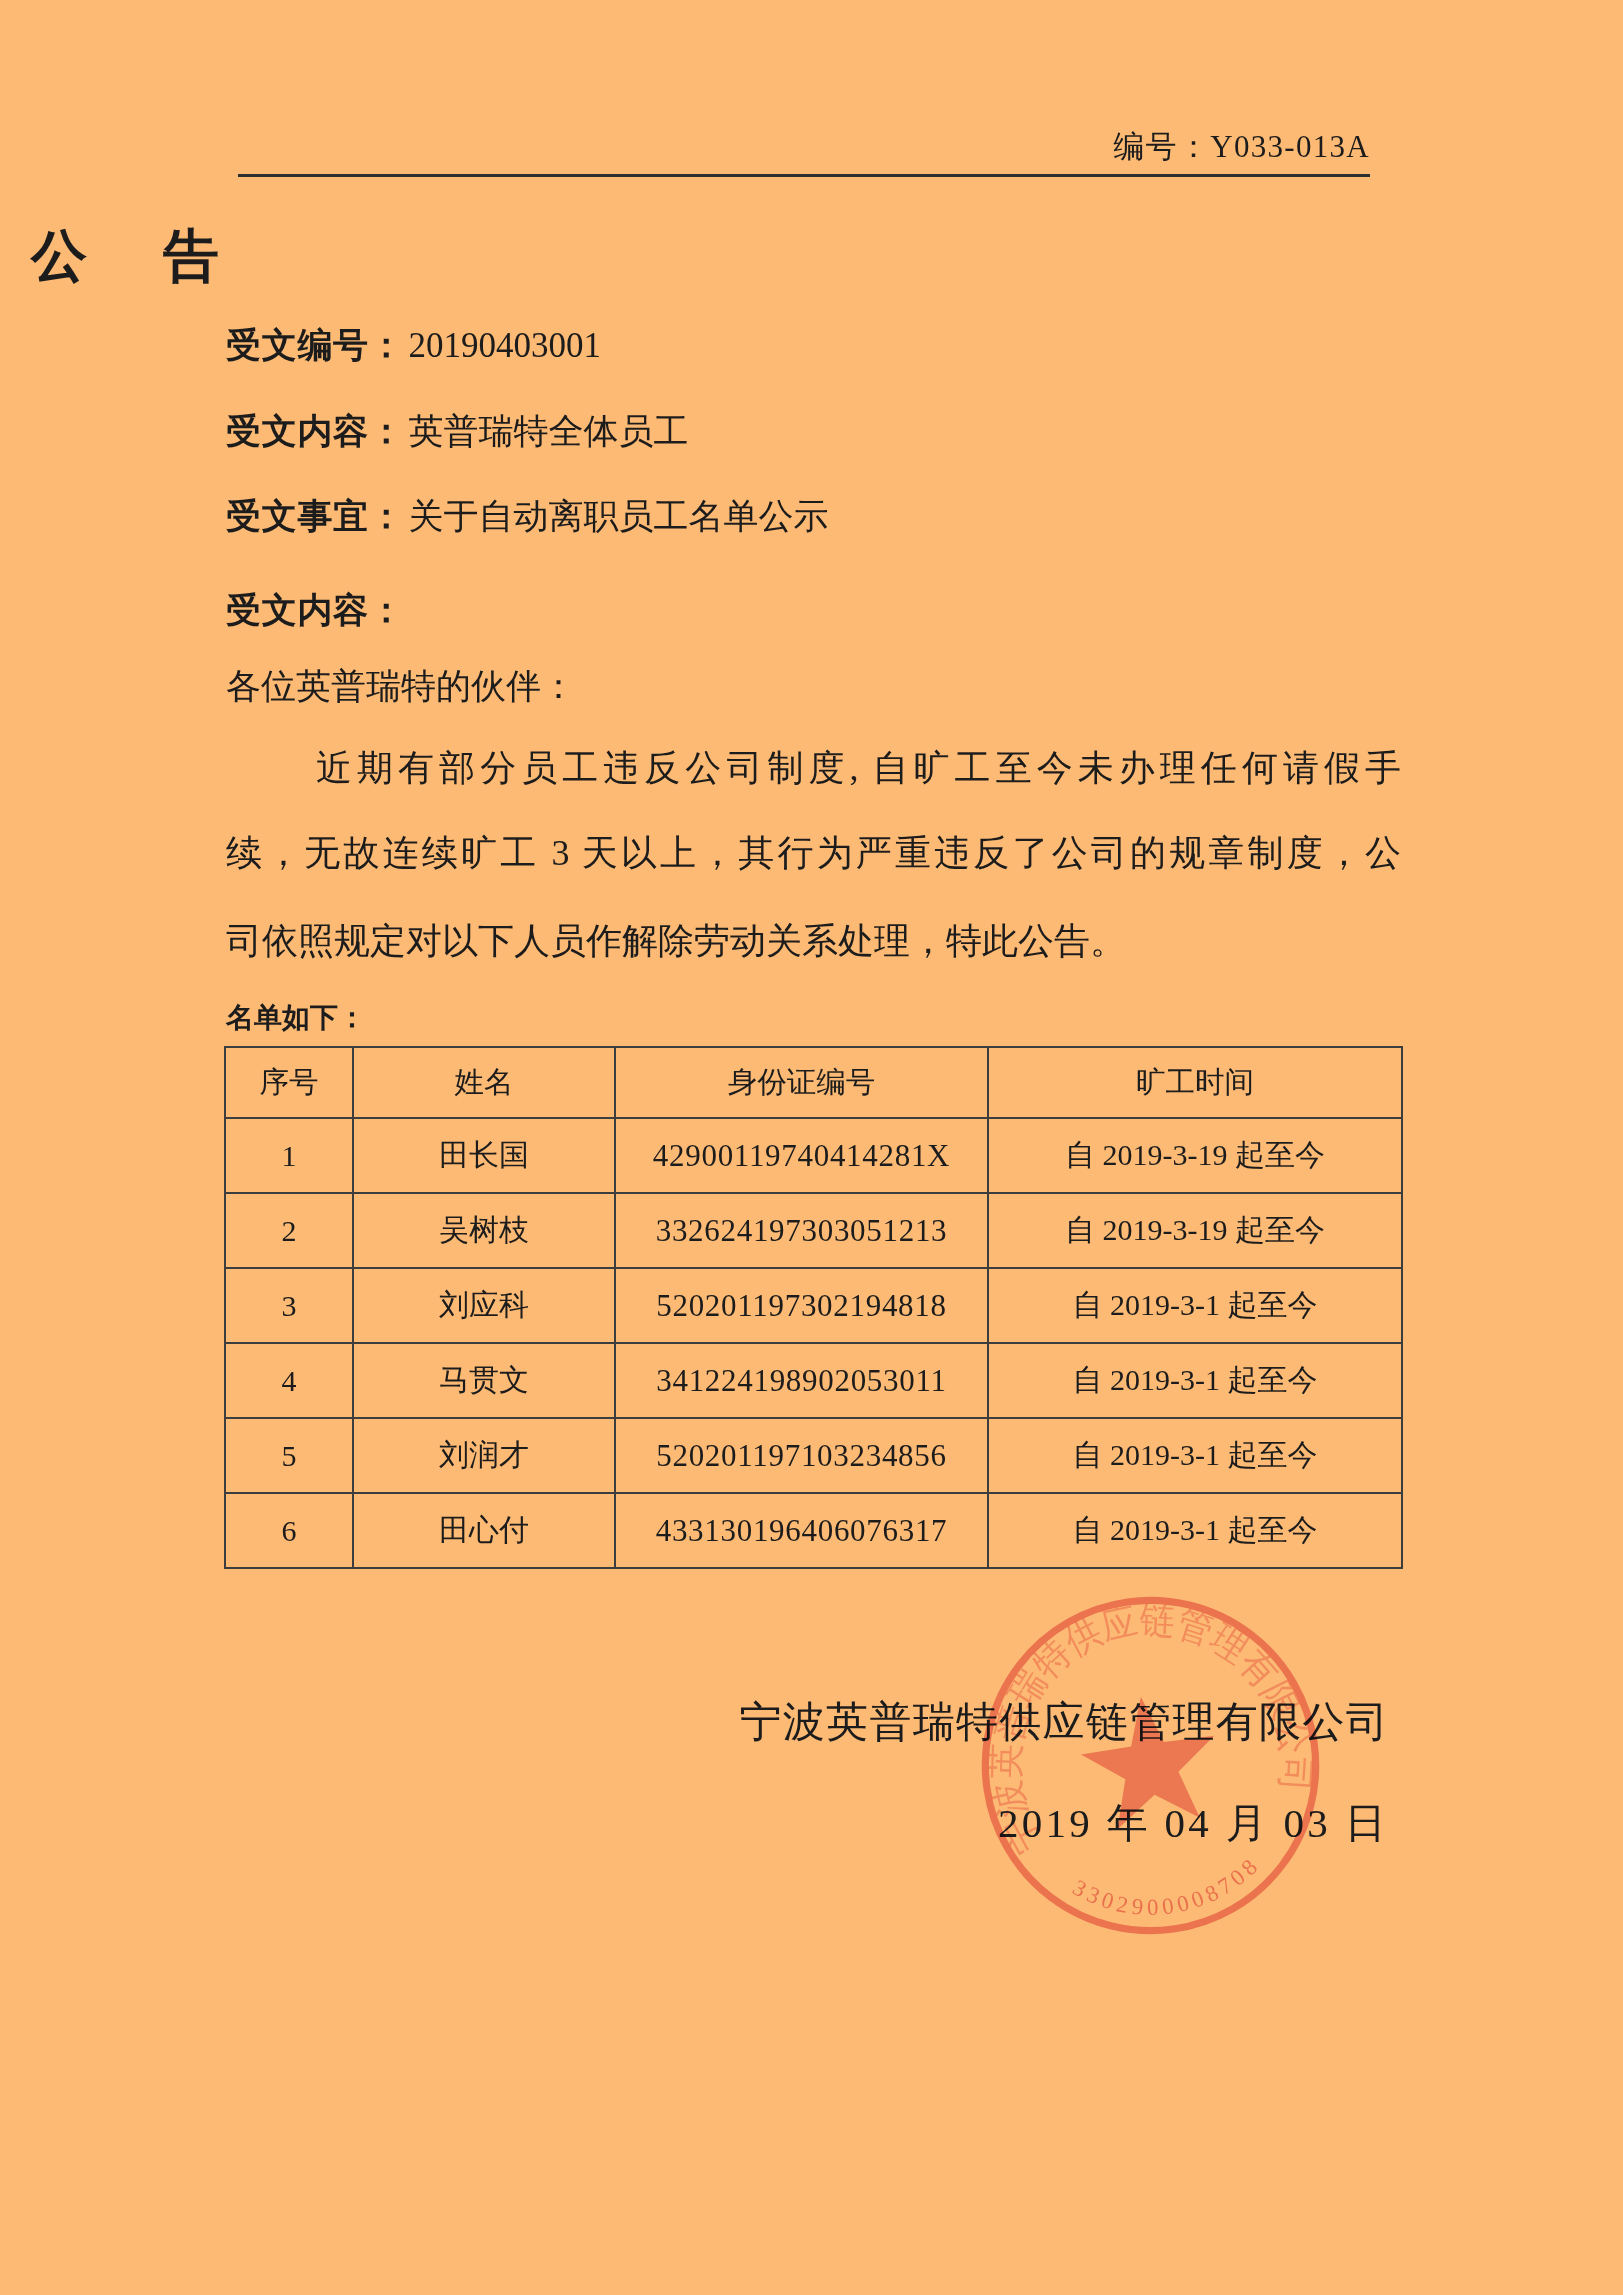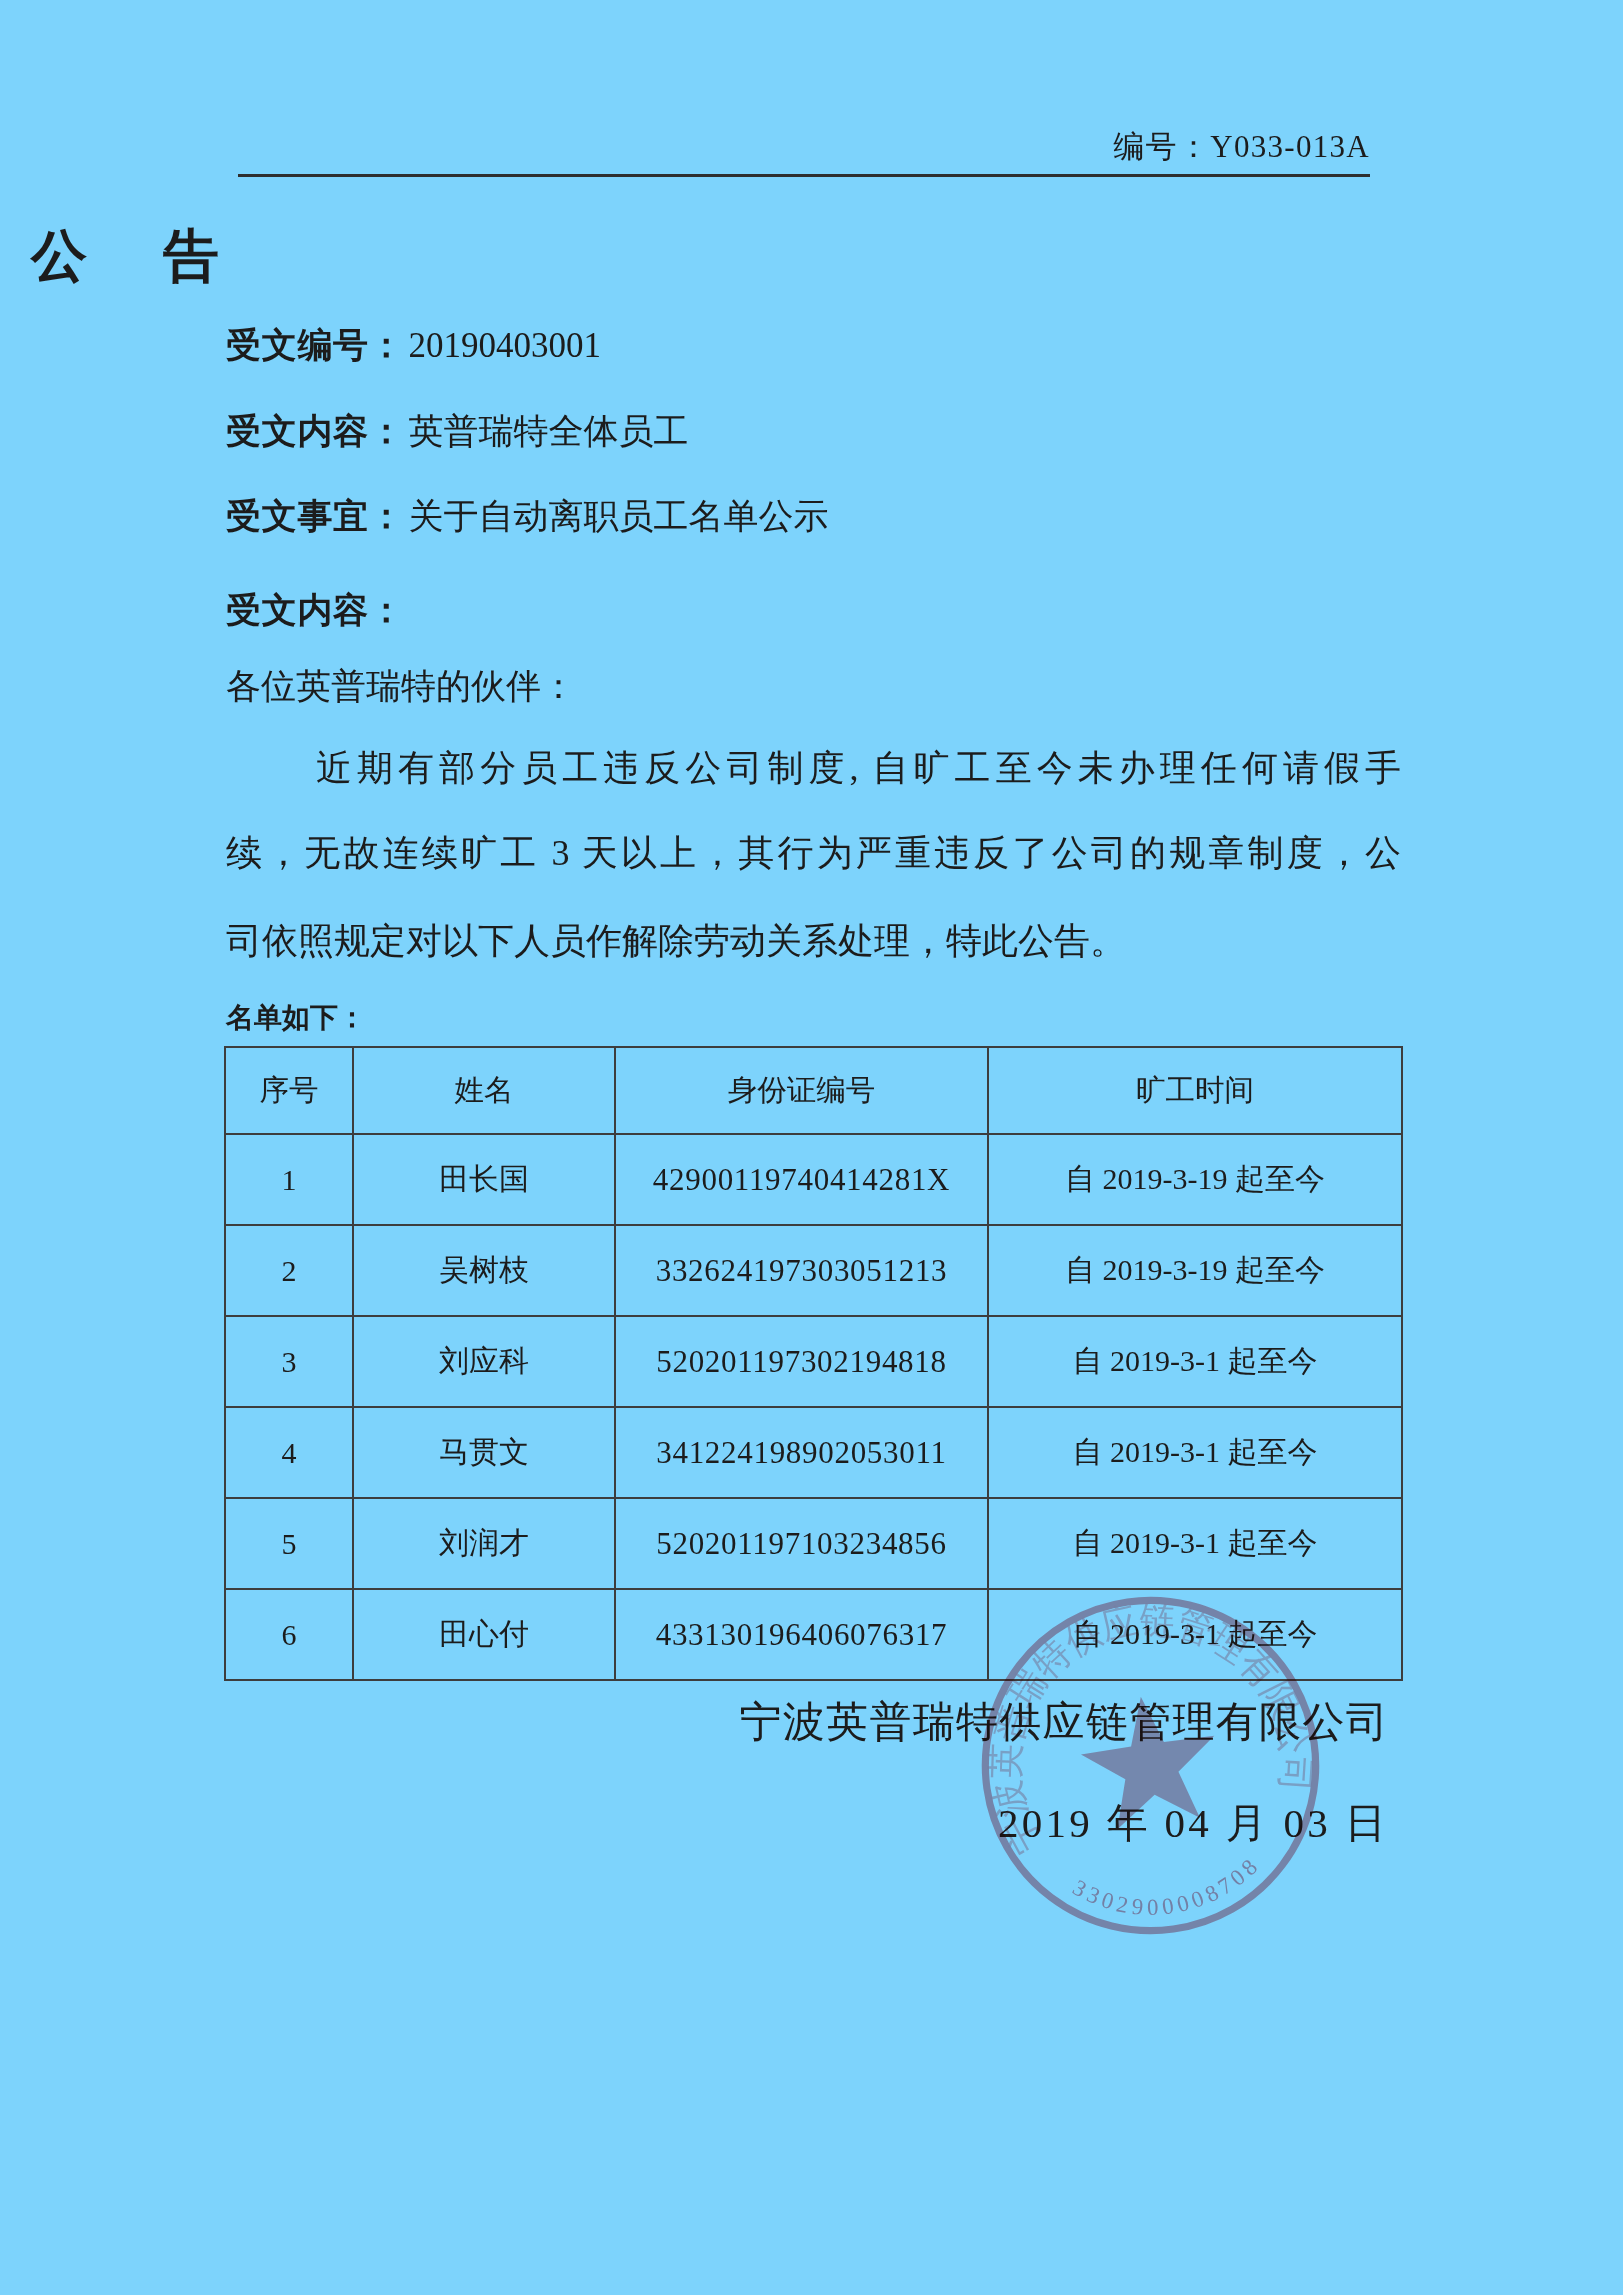--- a/index.html
+++ b/index.html
@@ -1,17 +1,17 @@
 <!DOCTYPE html>
 <html style="font-size:10.5px"><head>
 <meta charset="utf-8">
 <style>
   html,body { margin:0; padding:0; background:#ffffff; }
   .page {
-    position:relative; width:1623px; height:2295px; background:#7dd3fc;
+    position:relative; width:1623px; height:2295px; background:#fdba74;
     font-family:"Liberation Serif","DejaVu Serif",serif; color:#1c1c1c; overflow:hidden;
   }
   .doc-number {
     position:absolute; top:128px; left:0; right:253px; text-align:right;
     font-size:31px; line-height:38px; letter-spacing:1.3px; white-space:nowrap;
   }
   .header-rule {
     position:absolute; top:174px; left:238px; width:1132px; height:3.3px; background:#2e2e2e;
   }
   .title {
@@ -30,21 +30,21 @@
   .pl0 { top:747px; left:316px; width:1085px; }
   .pl1 { top:832px; }
   .pl2 { top:920px; text-align:left; text-align-last:left; }
   .list-intro { position:absolute; top:1001px; left:226px; font-size:28px; font-weight:700; line-height:34px; }
   table.roster {
     position:absolute; top:1046px; left:224px; width:1177px;
     border-collapse:collapse; table-layout:fixed; background:transparent;
   }
   table.roster th, table.roster td {
     border:2px solid #3d3d3d; text-align:center; vertical-align:middle;
-    font-weight:normal; padding:8px; overflow:hidden; white-space:nowrap;
+    font-weight:normal; padding:0; overflow:hidden; white-space:nowrap;
   }
   table.roster th { height:69px; font-size:29.5px; }
   table.roster td { height:73px; font-size:30px; }
   table.roster td.idnum { font-size:31px; letter-spacing:0.7px; }
   .company {
     position:absolute; top:1699px; right:234px; font-size:42px; line-height:47px;
     letter-spacing:1.3px; white-space:nowrap;
   }
   .sign-date {
     position:absolute; top:1800px; right:234px; font-size:41px; line-height:46px;

